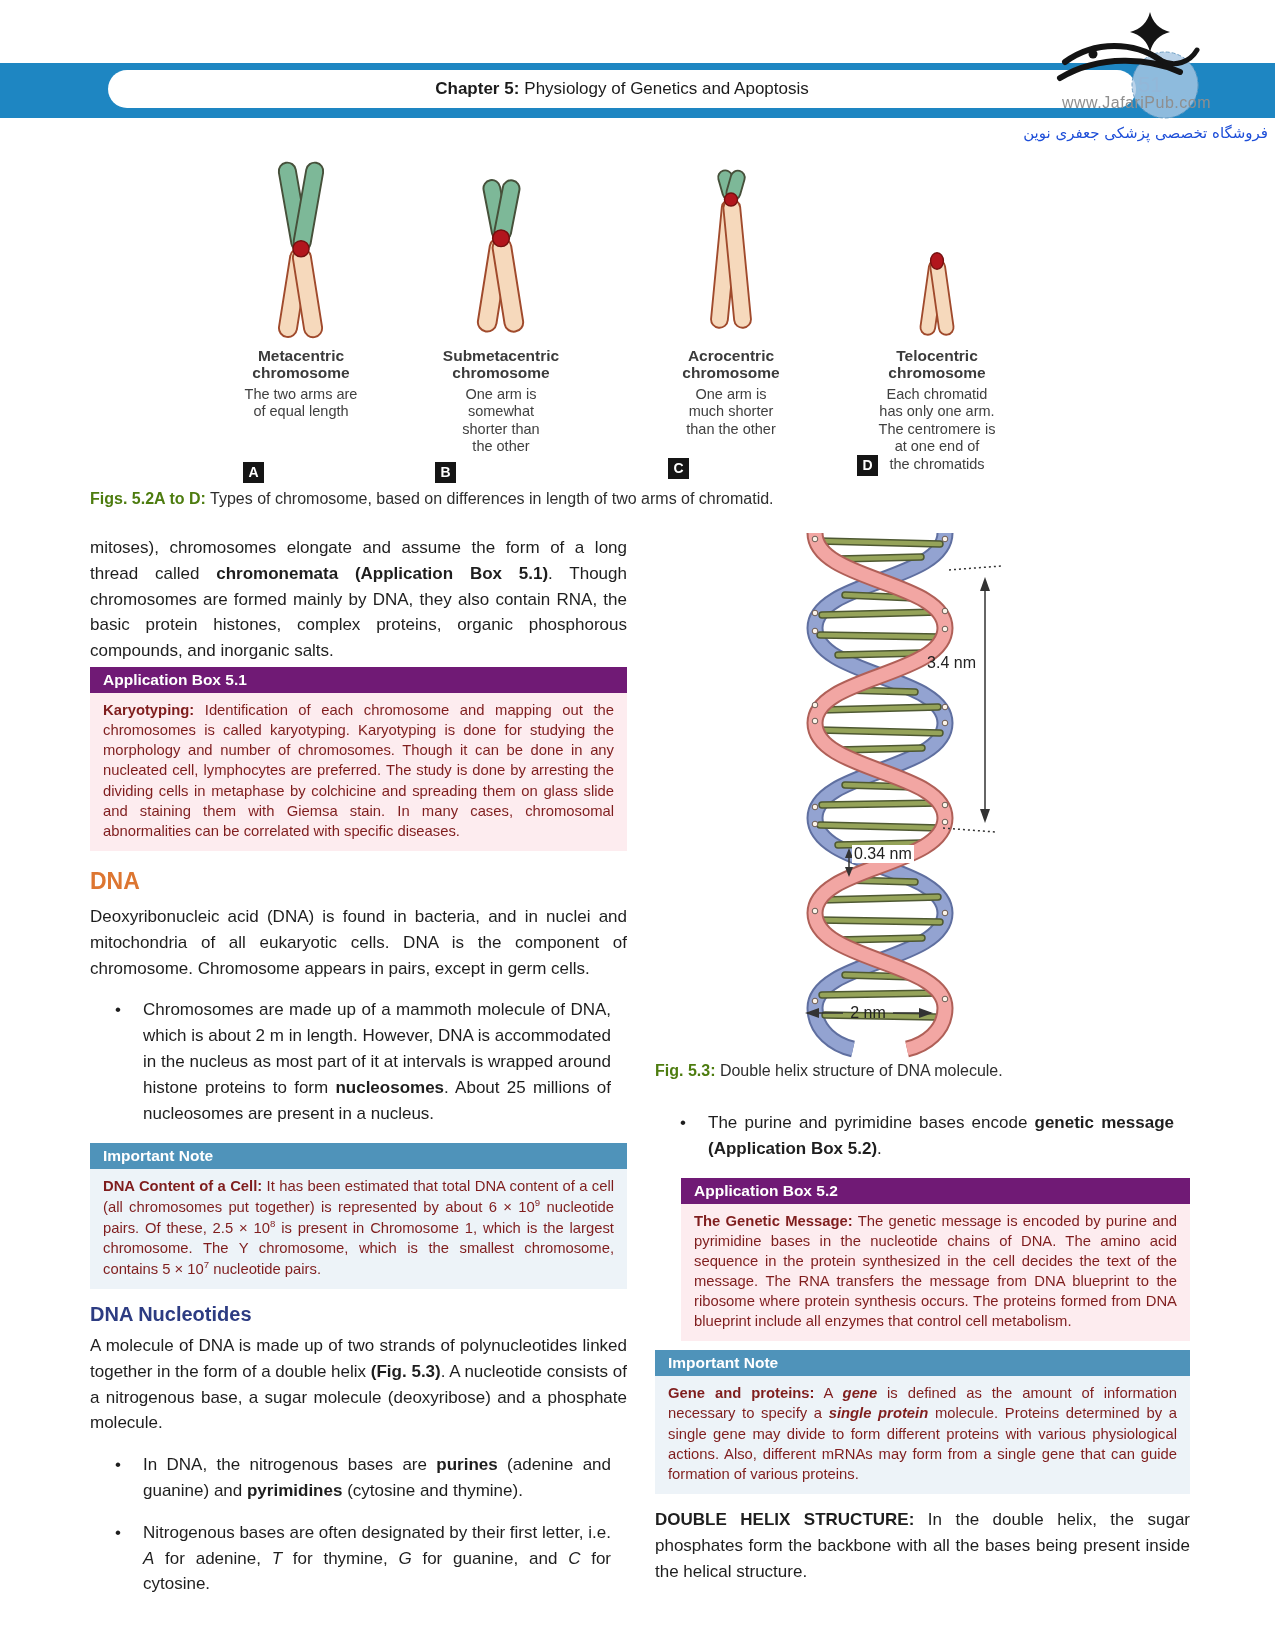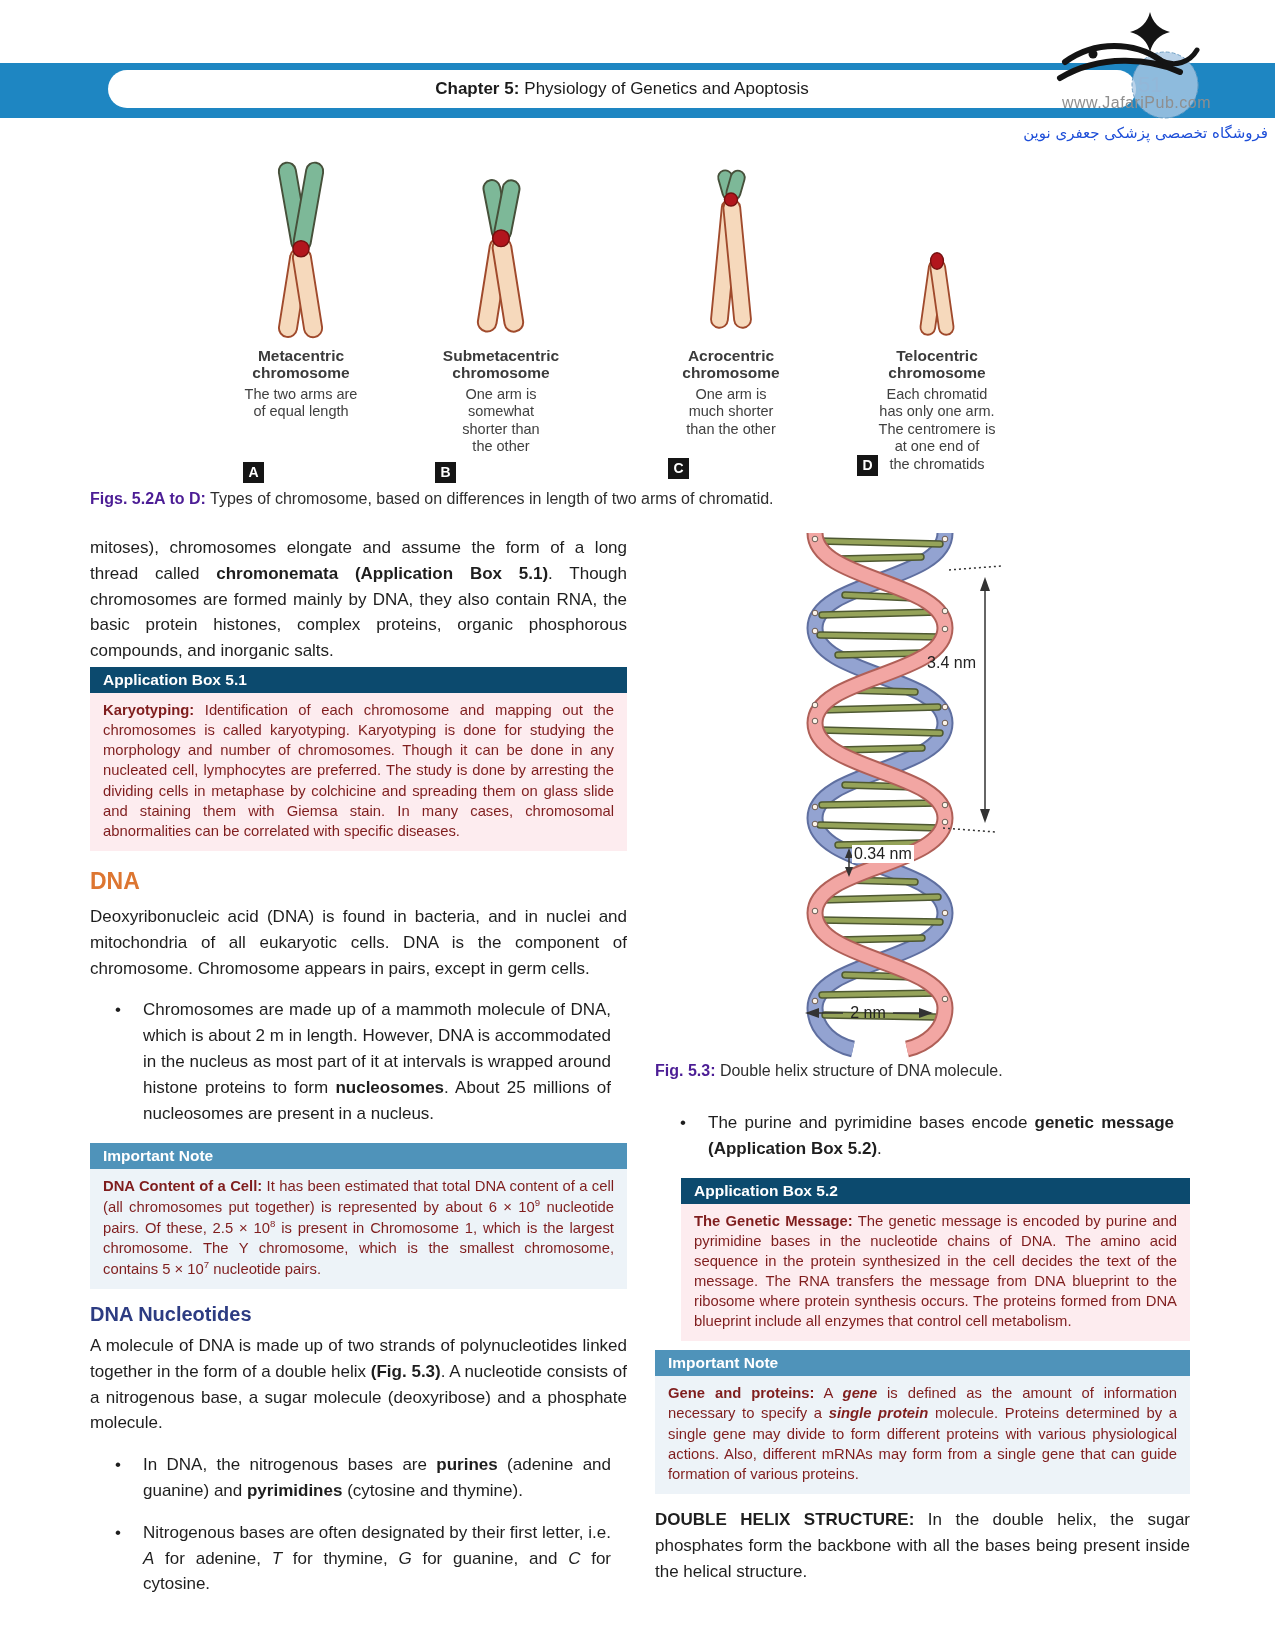--- a/index.html
+++ b/index.html
@@ -24,34 +24,34 @@
   
   .fig52 {position:absolute; left:90px; top:140px; width:1100px; height:345px;}
   .chrom-block {position:absolute; width:190px; display:flex; flex-direction:column; align-items:center;}
   .chrom-name {margin-top:7px; font-weight:bold; font-size:15.5px; line-height:1.1;
                color:#3b3b3b; text-align:center; white-space:pre-line;}
   .chrom-desc {margin-top:5px; font-size:14.5px; line-height:1.2; color:#404040;
                text-align:center; white-space:pre-line;}
   .badge {position:absolute; width:21px; height:21px; background:#151515; color:#fff;
           font-weight:bold; font-size:14px; text-align:center; line-height:21px;}
   .fig52-caption {position:absolute; left:90px; top:490px; width:1100px; font-size:16px; color:#2e2e2e;}
-  .cap-label {font-weight:bold; color:#4c1d95;}
+  .cap-label {font-weight:bold; color:#4d7c0f;}
 
   
   .col-left  {position:absolute; left:90px;  top:535px; width:537px;}
   .col-right {position:absolute; left:655px; top:1062px; width:535px;}
   .body-p {font-size:17px; line-height:1.52; text-align:justify; margin:0;}
   ul.bullets {list-style:none; margin:4px 0 0 0; padding:0;}
   ul.bullets li {position:relative; padding-left:37px; font-size:17px; line-height:1.52;
                  text-align:justify; margin:16px;}
   ul.bullets li::before {content:"\2022"; position:absolute; left:9px; top:0;}
 
   .appbox {margin-top:3px;}
   .box-header {color:#fff; font-weight:bold; font-size:15.5px; padding:4px 13px;}
-  .appbox .box-header {background:#0c4a6e;}
+  .appbox .box-header {background:#701a75;}
   .appbox .box-body {background:#fdecef;}
   .notebox {margin-top:6px;}
   .notebox .box-header {background:#4f93ba;}
   .notebox .box-body {background:#edf3f8;}
   .box-body {padding:7px 13px 10px 13px; font-size:14.8px; line-height:1.36;
              text-align:justify; color:#7f1d1d;}
   sup {font-size:0.65em;}
 
   h2.h-orange {color:#dd7631; font-size:23px; margin:17px 0 9px 0; font-weight:bold;}
   h3.h-navy   {color:#2d3c82; font-size:20px; margin:14px 0 7px 0; font-weight:bold;}

